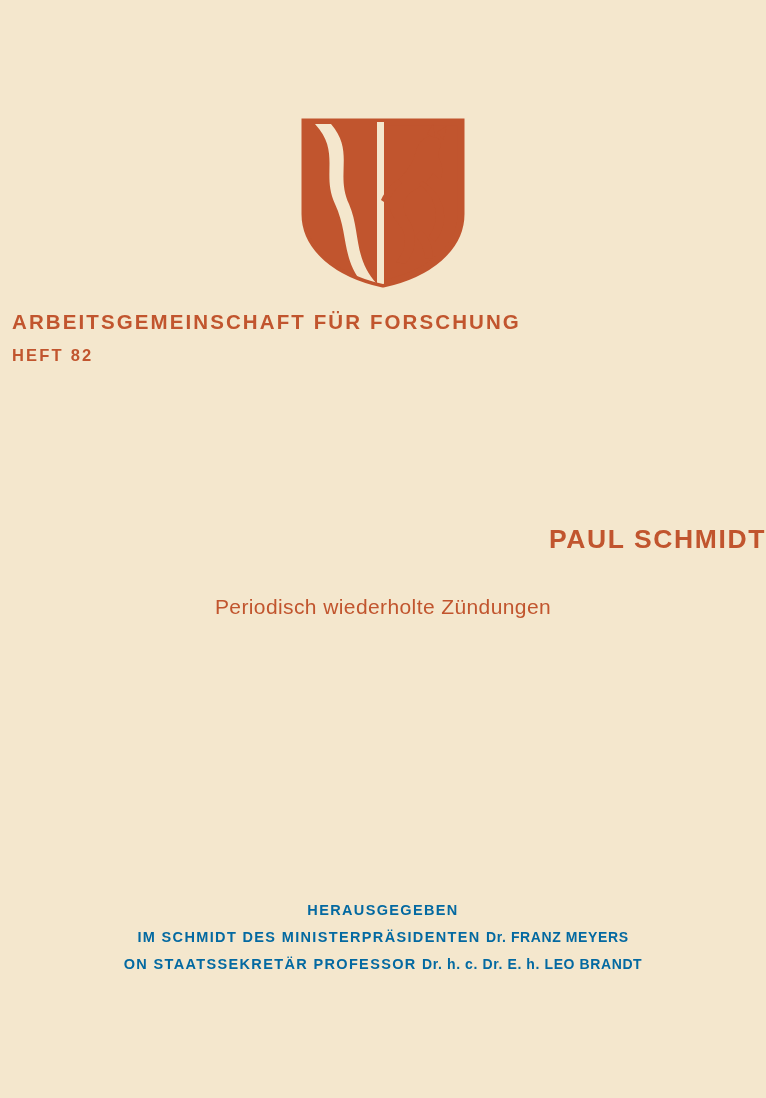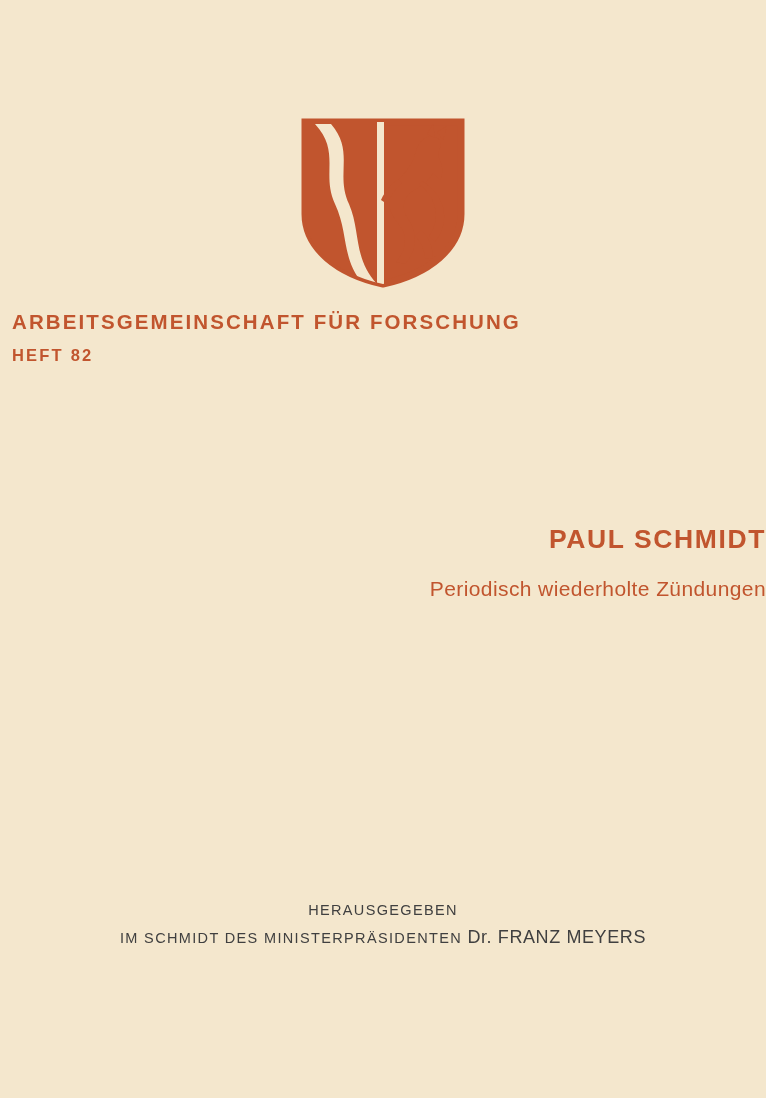--- a/index.html
+++ b/index.html
@@ -68,52 +68,52 @@
     width: 100%;
     text-align: right;
     font-size: 26.5px;
     font-weight: bold;
     letter-spacing: 1.6px;
     color: #c1552e;
     margin-top: 12px;
   }
   .title {
     position: absolute;
-    top: 572px;
+    top: 590px;
     left: 0;
     width: 100%;
-    text-align: right;
+    text-align: center;
     font-size: 21px;
     line-height: 33px;
     letter-spacing: 0.4px;
     color: #c1552e;
   }
   .title-line {
     display: block;
   }
 
   
   .publisher {
     position: absolute;
     top: 897px;
     left: 0;
     width: 100%;
     text-align: center;
   }
   .pub-line {
     font-size: 14.5px;
-    font-weight: normal;
+    font-weight: bold;
     letter-spacing: 1.35px;
     line-height: 27px;
-    color: #404040;
+    color: #0369a1;
     white-space: nowrap;
   }
   .pub-line .thin {
     letter-spacing: 0.6px;
-    font-size: 18px;
+    font-size: 14px;
   }
 </style>
 </head>
 <body>
 
 <div class="page">
 
   <div class="crest-wrap">
     <svg class="crest" width="164" height="170" viewBox="0 0 164 170">
       <defs>
@@ -174,15 +174,18 @@
 
   <div class="title">
     <span class="title-line">Periodisch wiederholte Zündungen</span>
   </div>
 
   <div class="publisher">
     <div class="pub-line">HERAUSGEGEBEN</div>
     <div class="pub-line">
       <span>IM SCHMIDT DES MINISTERPRÄSIDENTEN </span><span class="thin">Dr. FRANZ MEYERS</span>
     </div>
+    <div class="pub-line">
+      <span>ON STAATSSEKRETÄR PROFESSOR </span><span class="thin">Dr. h. c. Dr. E. h. LEO BRANDT</span>
+    </div>
   </div>
 
 </div>
 
 </body></html>

